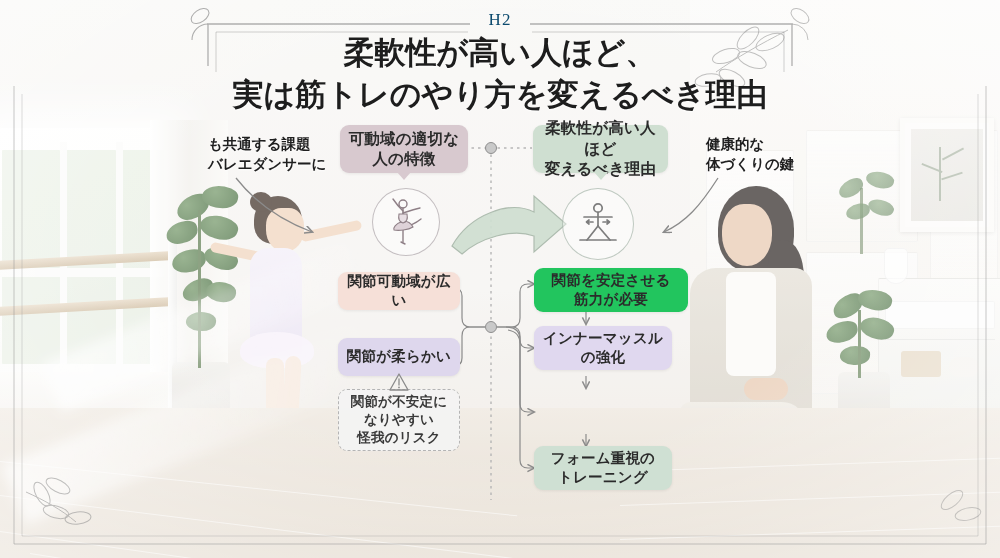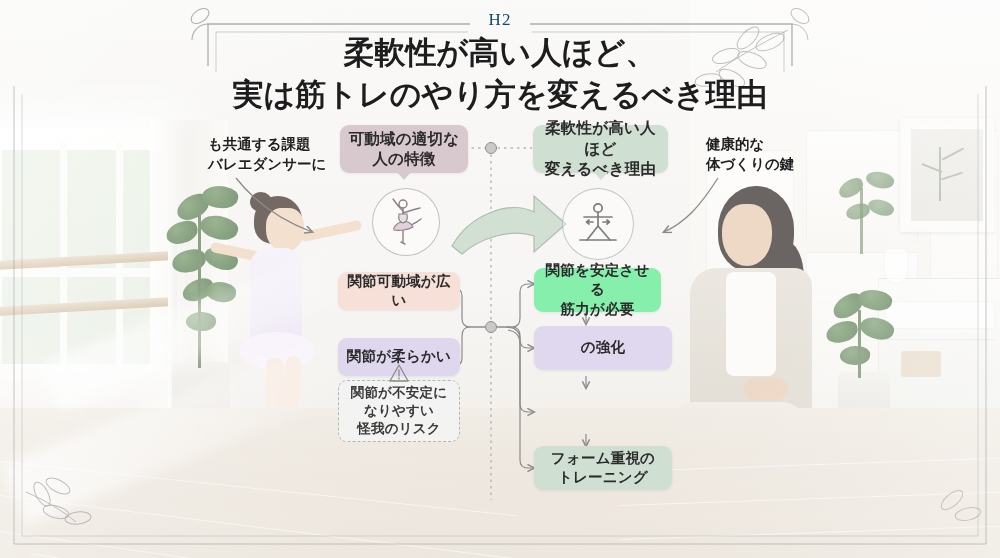--- a/index.html
+++ b/index.html
@@ -349,21 +349,21 @@
   </div>
 
   <div class="box" style="left:338px;top:272px;width:122px;height:38px;background:#f6e0d8;z-index:7;">
     <span>関節可動域が広い</span>
   </div>
 
   <div class="box" style="left:338px;top:338px;width:122px;height:38px;background:#ded7ed;z-index:7;">
     <span>関節が柔らかい</span>
   </div>
 
-  <div class="box warn" style="left:338px;top:380px;width:122px;height:62px;z-index:7;">
+  <div class="box warn" style="left:338px;top:389px;width:122px;height:62px;z-index:7;">
     <svg class="warn-ico" viewBox="0 0 20 18">
       <path d="M10,1 L19,17 L1,17 Z" fill="none" stroke="#8b8b8b" stroke-width="1.3" stroke-linejoin="round"></path>
       <path d="M10,6 L10,12" stroke="#8b8b8b" stroke-width="1.3" stroke-linecap="round"></path>
       <circle cx="10" cy="14.4" r="0.9" fill="#8b8b8b"></circle>
     </svg>
     <div>
       <div>関節が不安定に</div>
       <div>なりやすい</div>
       <div>怪我のリスク</div>
     </div>
@@ -387,29 +387,30 @@
         <path d="M10,16 L38,16"></path>
         <path d="M24,25 L13,39"></path>
         <path d="M24,25 L36,39"></path>
         <path d="M6,39 L42,39"></path>
         <path d="M19,21 L13,21 M15,19 L12.5,21 L15,23"></path>
         <path d="M29,21 L35,21 M33,19 L35.5,21 L33,23"></path>
       </g>
     </svg>
   </div>
 
-  <div class="box" style="left:534px;top:268px;width:127px;height:44px;background:#86efac;z-index:7;">
+  <div class="box" style="left:534px;top:268px;width:154px;height:44px;background:#22c55e;z-index:7;">
     <div>
       <div>関節を安定させる</div>
       <div>筋力が必要</div>
     </div>
   </div>
 
   <div class="box" style="left:534px;top:326px;width:138px;height:44px;background:#e0d8ef;z-index:7;">
     <div>
+      <div>インナーマッスル</div>
       <div>の強化</div>
     </div>
   </div>
 
 
   <div class="box" style="left:534px;top:446px;width:138px;height:44px;background:#cfe0d3;z-index:7;">
     <div>
       <div>フォーム重視の</div>
       <div>トレーニング</div>
     </div>

